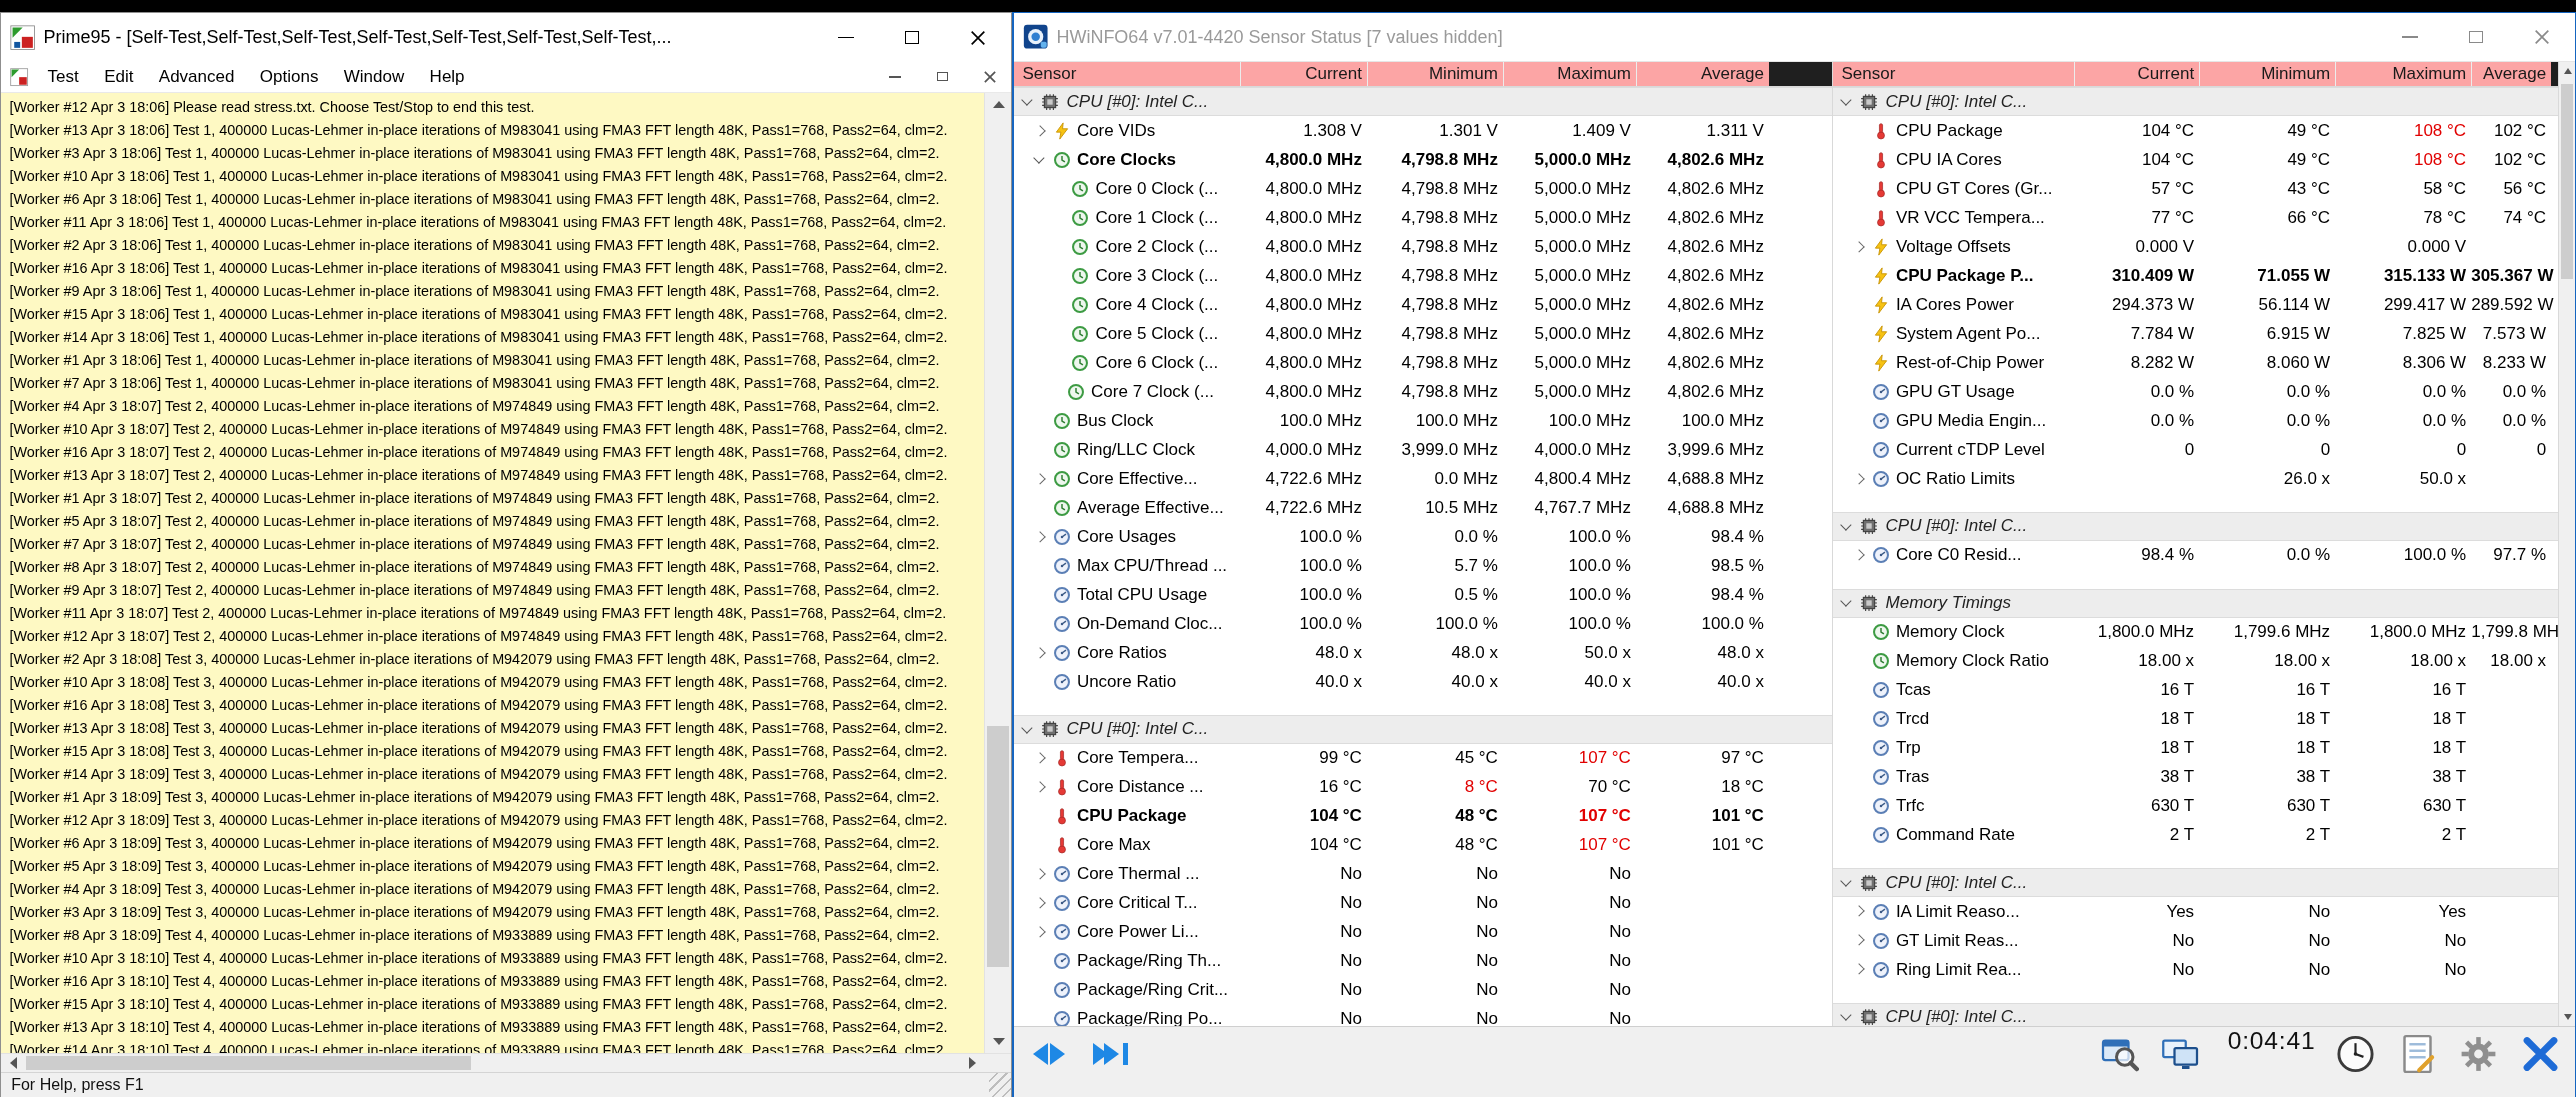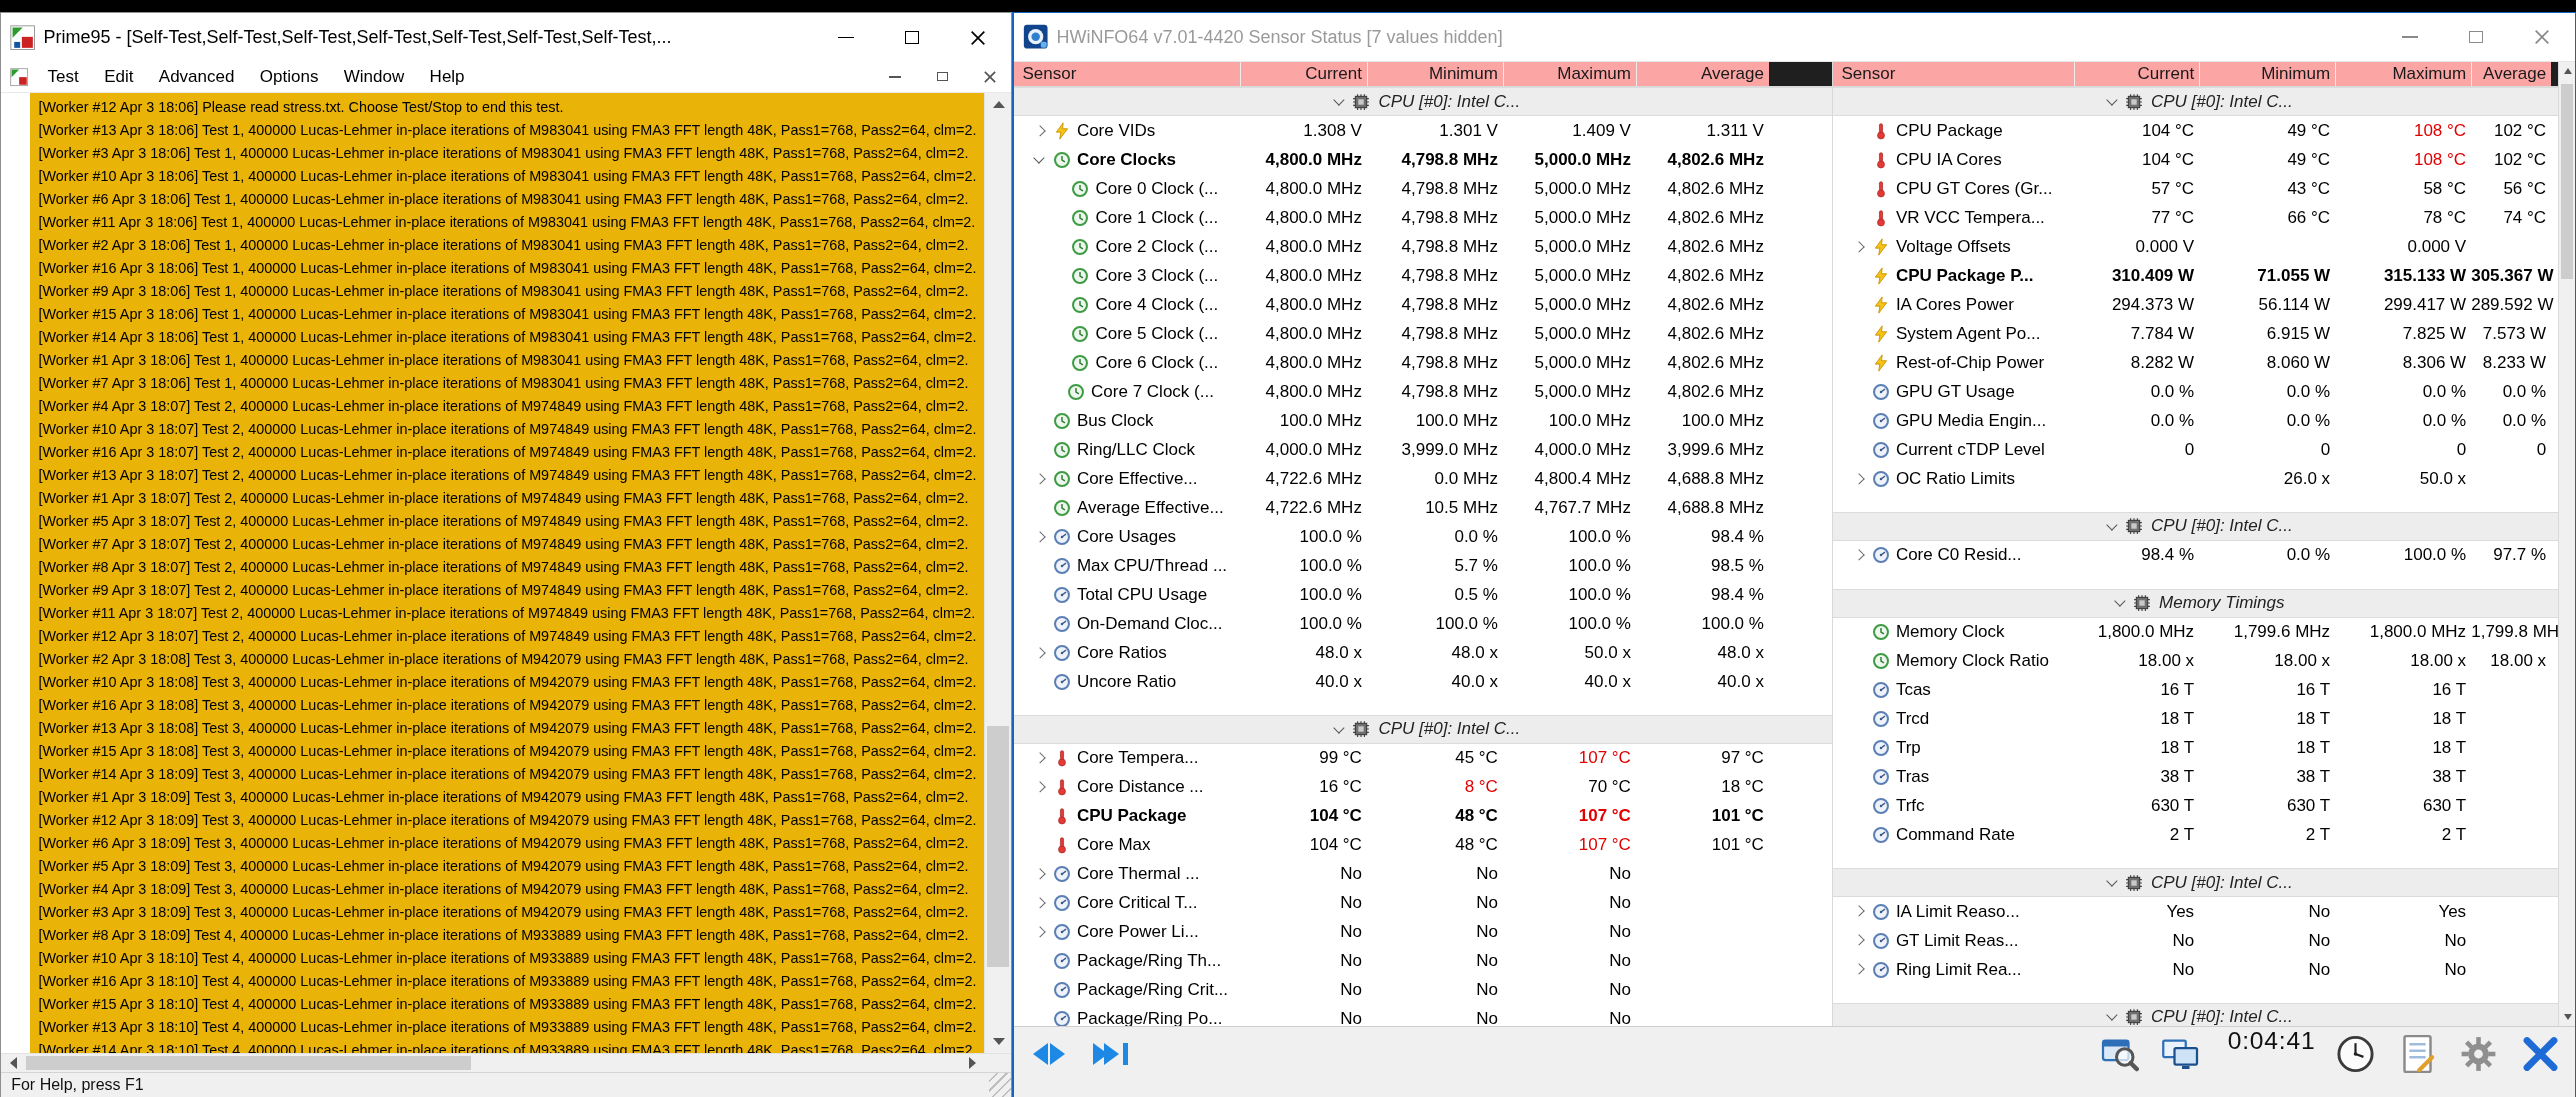--- a/index.html
+++ b/index.html
@@ -18,21 +18,21 @@
 
   
   #prime95{left:0;width:1012px;border:0.8px solid #8f8f8f;}
   #prime95 .titlebar{color:#000;}
   .menubar{height:30.5px;display:flex;align-items:center;background:#fff;border-bottom:0.8px solid #e9e9e9;
            font-size:17px;flex:0 0 auto;padding-left:5.1px;}
   .menu-item{padding:0 12.7px;line-height:30.5px;}
   .mdi-icon{width:20.3px;height:20.3px;margin:0 5.1px 0 3.4px;flex:0 0 auto;}
   .mdi-controls{margin-left:auto;display:flex;align-items:center;color:#555;padding-right:8.5px;gap:22px;}
   .mdi-controls .mini{display:flex;align-items:center;justify-content:center;width:25.4px;height:22px;}
-  .log-wrap{flex:1 1 auto;position:relative;overflow:hidden;background:#eab308;margin-left:29px;}
+  .log-wrap{flex:1 1 auto;position:relative;overflow:hidden;background:#fef9c3;}
   #log{position:absolute;left:0;top:0;right:27px;bottom:0;overflow:hidden;padding:3.4px 3.4px 0 8.5px;}
   .log-line{font-size:14.4px;line-height:23px;white-space:nowrap;overflow:hidden;}
   
   .vscroll{position:absolute;top:0;right:0;bottom:0;width:27px;background:#f0f0f0;border-left:0.8px solid #e2e2e2;}
   .vscroll .arr{position:absolute;left:0;width:27px;height:24px;display:flex;align-items:center;justify-content:center;}
   .vscroll .arr.up{top:0;} .vscroll .arr.down{bottom:0;}
   .tri-up{width:0;height:0;border-left:6px solid transparent;border-right:6px solid transparent;border-bottom:7.6px solid #555;}
   .tri-down{width:0;height:0;border-left:6px solid transparent;border-right:6px solid transparent;border-top:7.6px solid #555;}
   .tri-left{width:0;height:0;border-top:6px solid transparent;border-bottom:6px solid transparent;border-right:7.6px solid #555;}
   .tri-right{width:0;height:0;border-top:6px solid transparent;border-bottom:6px solid transparent;border-left:7.6px solid #555;}
@@ -64,21 +64,21 @@
   .ph-fill{width:var(--wf);}
   .cell-fill{width:var(--wf);flex:0 0 auto;}
   .panel-body{flex:1 1 auto;overflow:hidden;background:#fff;}
   .sensor-row{height:29px;display:flex;align-items:center;font-size:17px;}
   .sensor-row.bold{font-weight:700;}
   .cell-label{flex:1;display:flex;align-items:center;overflow:hidden;white-space:nowrap;padding-left:6.8px;margin-left:12px;}
   .slabel{overflow:hidden;text-overflow:clip;white-space:nowrap;}
   .cell-val{text-align:right;padding-right:5.1px;white-space:nowrap;flex:0 0 auto;}
   .v-red{color:#e10000;}
   .group-row{height:29px;display:flex;align-items:center;background:#ededed;border-top:0.8px solid #dcdcdc;
-             border-bottom:0.8px solid #dcdcdc;font-size:17px;font-style:italic;color:#222;padding-left:6.8px;justify-content:center;}
+             border-bottom:0.8px solid #dcdcdc;font-size:17px;font-style:italic;color:#222;padding-left:6.8px;}
   .group-label{margin-left:1.7px;}
   .spacer-row{height:18.6px;background:#fff;}
   .chev{width:15.3px;min-width:15.3px;height:15.3px;position:relative;margin-right:3.4px;}
   .chev.right::before{content:"";position:absolute;left:3.4px;top:3.4px;width:6.8px;height:6.8px;
                       border-right:1.7px solid #666;border-bottom:1.7px solid #666;transform:rotate(-45deg);}
   .chev.down::before{content:"";position:absolute;left:2.5px;top:1.7px;width:6.8px;height:6.8px;
                      border-right:1.7px solid #555;border-bottom:1.7px solid #555;transform:rotate(45deg);}
   .sicon{width:20.3px;min-width:20.3px;height:18.6px;display:inline-flex;align-items:center;justify-content:center;margin-right:5.1px;}
   .sicon svg{width:18px;height:18px;}
   .hw-scrollbar{width:17px;flex:0 0 auto;background:#f0f0f0;border-left:0.8px solid #d9d9d9;position:relative;}

